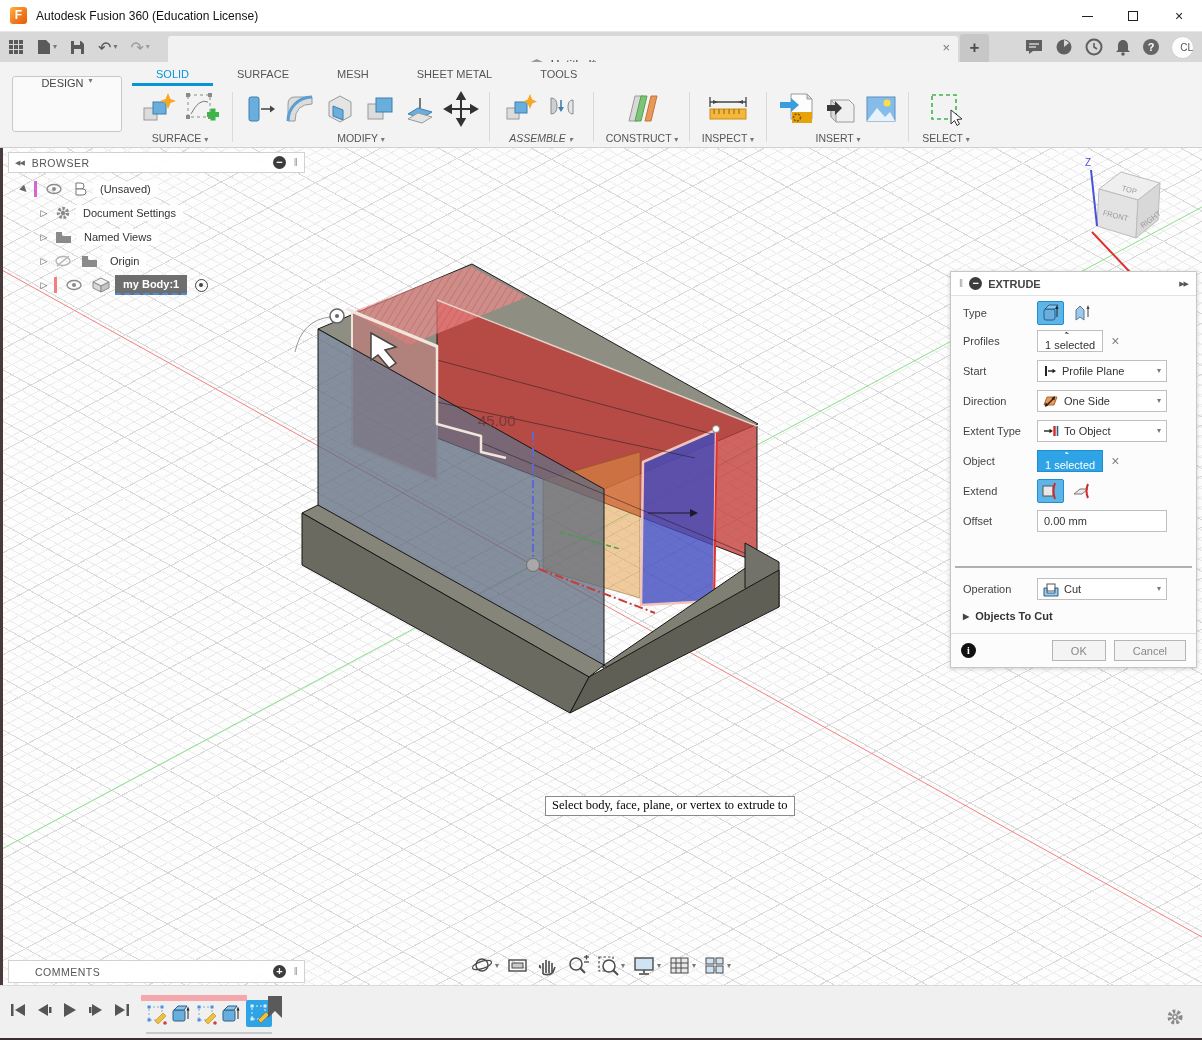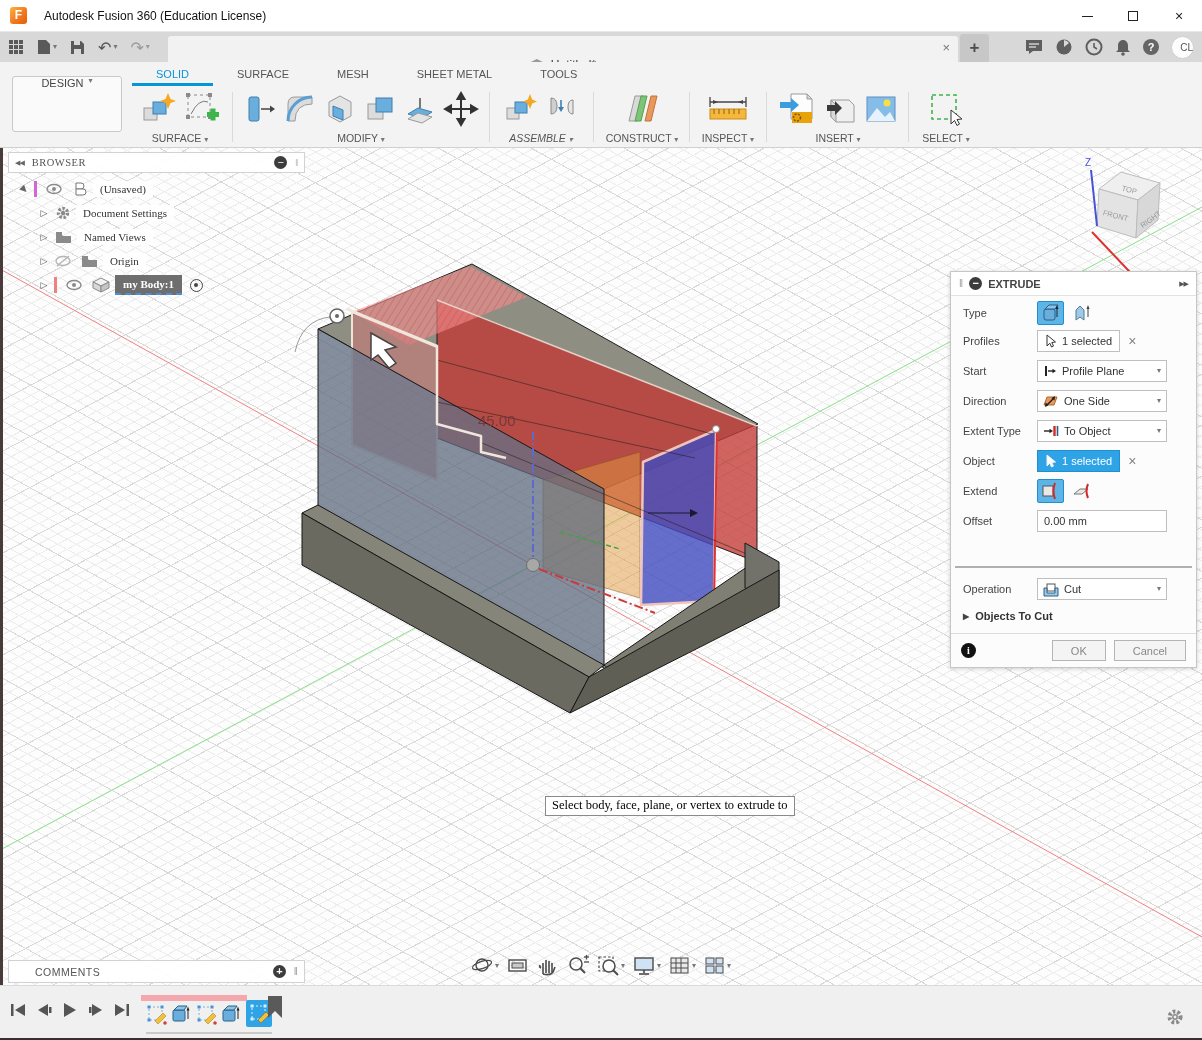--- a/index.html
+++ b/index.html
@@ -3,21 +3,21 @@
 <meta charset="utf-8">
 <style>
   * { margin:0; padding:0; box-sizing:border-box; }
   html,body { width:1202px; height:1040px; }
   body { position:relative; font-family:"Liberation Sans", sans-serif; font-size:11px; color:#4d4d4d; background:#fff; overflow:hidden; }
 
   
   .titlebar { position:absolute; left:0; top:0; width:1202px; height:32px; background:#fff; border-bottom:1px solid #e8e8e8; }
   .fusion-logo { position:absolute; left:10px; top:7px; width:17px; height:17px; border-radius:3px;
     background:linear-gradient(135deg,#ffb13b,#f07a21 55%,#e85d04); color:#fff; font-weight:bold; font-size:12px; text-align:center; line-height:17px; }
-  .app-title { position:absolute; left:36px; top:9px; font-size:12px; color:#111;margin-left:8px; }
+  .app-title { position:absolute; left:36px; top:9px; font-size:12px; color:#111; }
   .winbtns { position:absolute; right:0; top:0; height:32px; display:flex; }
   .winbtn { width:46px; height:32px; display:flex; align-items:center; justify-content:center; color:#222; }
   .glyph-min { width:11px; height:1px; background:#222; display:block; }
   .glyph-max { width:10px; height:10px; border:1px solid #222; display:block; }
   .glyph-close { font-size:14px; line-height:1; }
 
   
   .appbar { position:absolute; left:0; top:32px; width:1202px; height:30px; background:#d8d8d8; }
   .qat { position:absolute; left:8px; top:0; height:30px; display:flex; align-items:center; gap:13px; }
   .qat-item { display:flex; align-items:center; gap:2px; color:#5a5a5a; }
@@ -46,21 +46,21 @@
     background-image:
       repeating-linear-gradient(29deg,  transparent 0 44px, #d9d9d9 44px 45px),
       repeating-linear-gradient(332deg, transparent 0 44px, #d9d9d9 44px 45px),
       repeating-linear-gradient(29deg,  transparent 0 8px,  #ededed 8px 9px),
       repeating-linear-gradient(332deg, transparent 0 8px,  #ededed 8px 9px);
     overflow:hidden; }
   .viewport::before { content:""; position:absolute; left:0; top:0; bottom:0; width:3px; background:#4a3b3b; z-index:30; }
   .model-svg { position:absolute; left:0; top:0; width:1202px; height:837px; z-index:1; }
 
   
-  .browser { position:absolute; left:8px; top:4px; width:297px; z-index:10;font-family:Liberation Serif, serif; }
+  .browser { position:absolute; left:8px; top:4px; width:297px; z-index:10; }
   .panel-head { height:21px; background:rgba(255,255,255,.93); border:1px solid #d2d2d2; display:flex; align-items:center; padding:0 6px; gap:8px; }
   .panel-title { font-size:10.5px; color:#555; letter-spacing:.5px; flex:1; }
   .chevs { font-size:7px; color:#666; letter-spacing:-1px; }
   .circle-ic { width:13px; height:13px; border-radius:50%; background:#3c3c3c; color:#fff; font-size:11px; line-height:12px; text-align:center; font-weight:bold; }
   .grip { color:#9a9a9a; font-size:10px; }
   .btree { position:relative; margin-top:4px; }
   .brow { position:relative; height:24px; display:flex; align-items:center; }
   .exp { width:12px; text-align:center; color:#555; font-size:9px; }
   .exp-open { display:inline-block; transform:rotate(45deg); color:#666; }
   .cbar { width:3px; height:16px; margin:0 4px; }
@@ -74,21 +74,21 @@
   .dialog { position:absolute; left:950px; top:123px; width:247px; height:397px; background:#fcfcfc; border:1px solid #c6c6c6; box-shadow:0 1px 4px rgba(0,0,0,.18); z-index:20; }
   .dlg-head { height:24px; border-bottom:1px solid #e2e2e2; background:#fff; display:flex; align-items:center; padding:0 8px; gap:6px; }
   .dlg-title { font-size:11px; font-weight:bold; color:#444; flex:1; }
   .dlg-collapse { font-size:7px; color:#555; letter-spacing:-1px; }
   .drow { position:absolute; left:0; width:100%; height:26px; display:flex; align-items:center; }
   .dlabel { position:absolute; left:12px; font-size:11px; color:#444; }
   .dctrl { position:absolute; left:86px; display:flex; align-items:center; gap:8px; }
   .selbox { width:130px; height:22px; background:#fff; border:1px solid #bfbfbf; display:flex; align-items:center; padding:0 5px; gap:5px; }
   .selbox .val { flex:1; font-size:11px; color:#333; }
   .inputbox { width:130px; height:22px; background:#fff; border:1px solid #bfbfbf; display:flex; align-items:center; padding:0 6px; font-size:11px; color:#333; }
-  .selbtn { height:22px; padding:0 7px; display:flex; align-items:center; gap:5px; font-size:11px; }
+  .selbtn { height:22px; padding:0 7px; display:flex; align-items:center; gap:5px; font-size:11px;flex-direction:column; }
   .selbtn.white { background:#fff; border:1px solid #bfbfbf; color:#333; }
   .selbtn.blue { background:#2ea3e6; border:1px solid #1f8fd0; color:#fff; }
   .clear-x { font-size:14px; color:#808080; }
   .icbtn { width:27px; height:24px; border:1px solid transparent; display:flex; align-items:center; justify-content:center; }
   .icbtn.sel { background:#5cb5e6; border-color:#1f8fd0; border-radius:2px; }
   .dlg-div { position:absolute; left:4px; right:4px; height:2px; background:#b0b0b0; }
   .sechead { position:absolute; left:12px; display:flex; align-items:center; gap:6px; font-weight:bold; color:#333; font-size:11px; }
   .tri { font-size:8px; color:#444; }
   .dlg-foot { position:absolute; left:0; right:0; bottom:0; height:34px; border-top:1px solid #dcdcdc; display:flex; align-items:center; padding:0 10px; gap:8px; }
   .info-ic { width:15px; height:15px; border-radius:50%; background:#111; color:#fff; font-size:10px; font-weight:bold; text-align:center; line-height:15px; font-family:"Liberation Serif",serif; }

